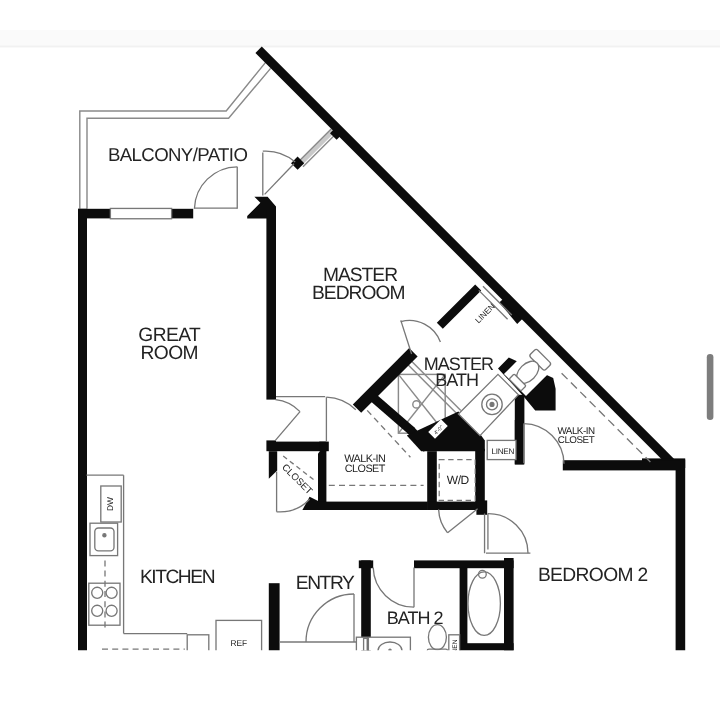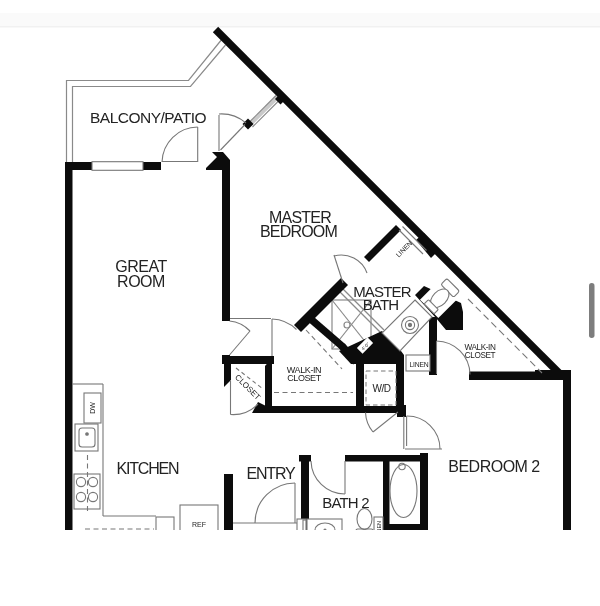--- a/index.html
+++ b/index.html
@@ -1,16 +1,16 @@
 <!DOCTYPE html>
 <html><head>
 <meta charset="utf-8">
 <style>
   html,body{margin:0;padding:0;background:#ffffff;}
-  .wrap{width:600px;height:530px;position:relative;overflow:hidden;background:#fff;}
+  .wrap{width:600px;height:530px;position:relative;overflow:hidden;background:#fff;margin-top:12px;}
   svg{position:absolute;top:0;left:0;}
   text{font-family:"Liberation Sans", sans-serif;fill:#232323;-webkit-font-smoothing:antialiased;}
 </style>
 </head>
 <body>
 <div class="wrap">
 <svg width="600" height="606" viewBox="0 0 600 606">
 
   <rect x="0" y="13" width="600" height="14" fill="#fafafa"></rect>
   <rect x="0" y="26" width="600" height="1.5" fill="#f1f1f1"></rect>

